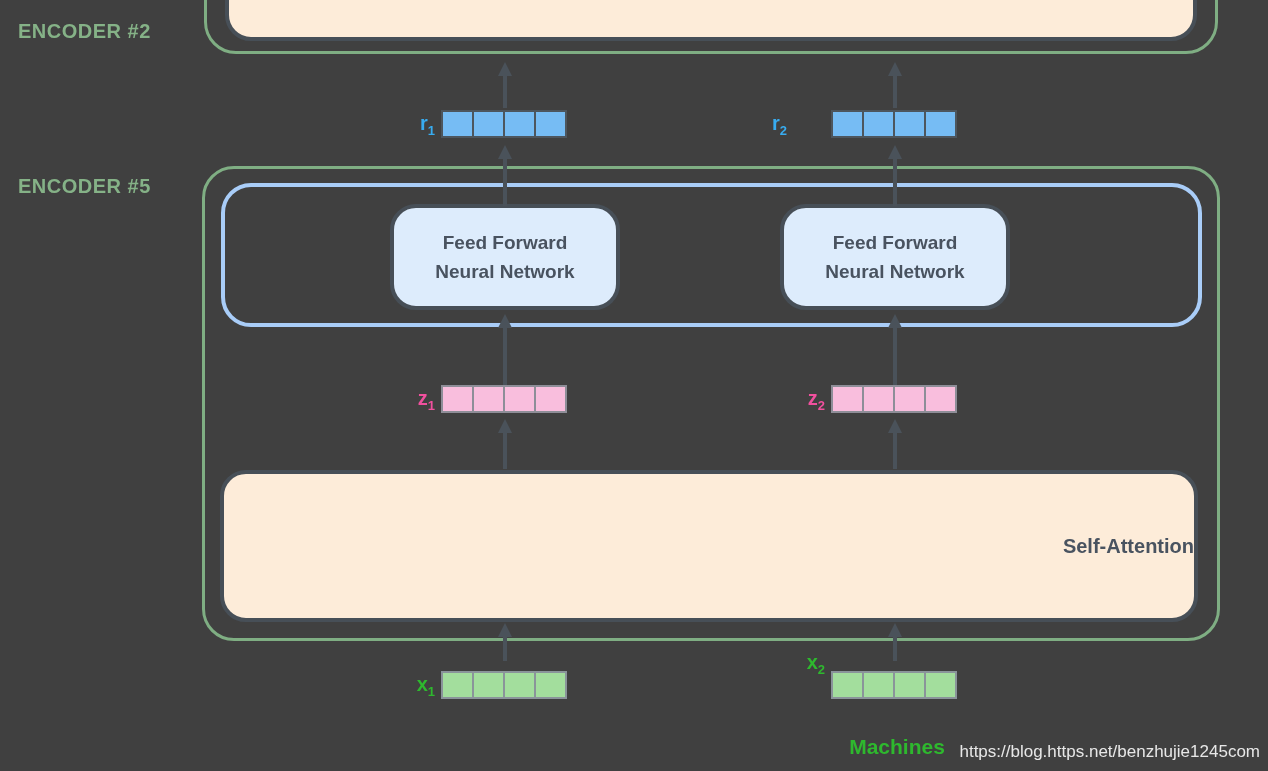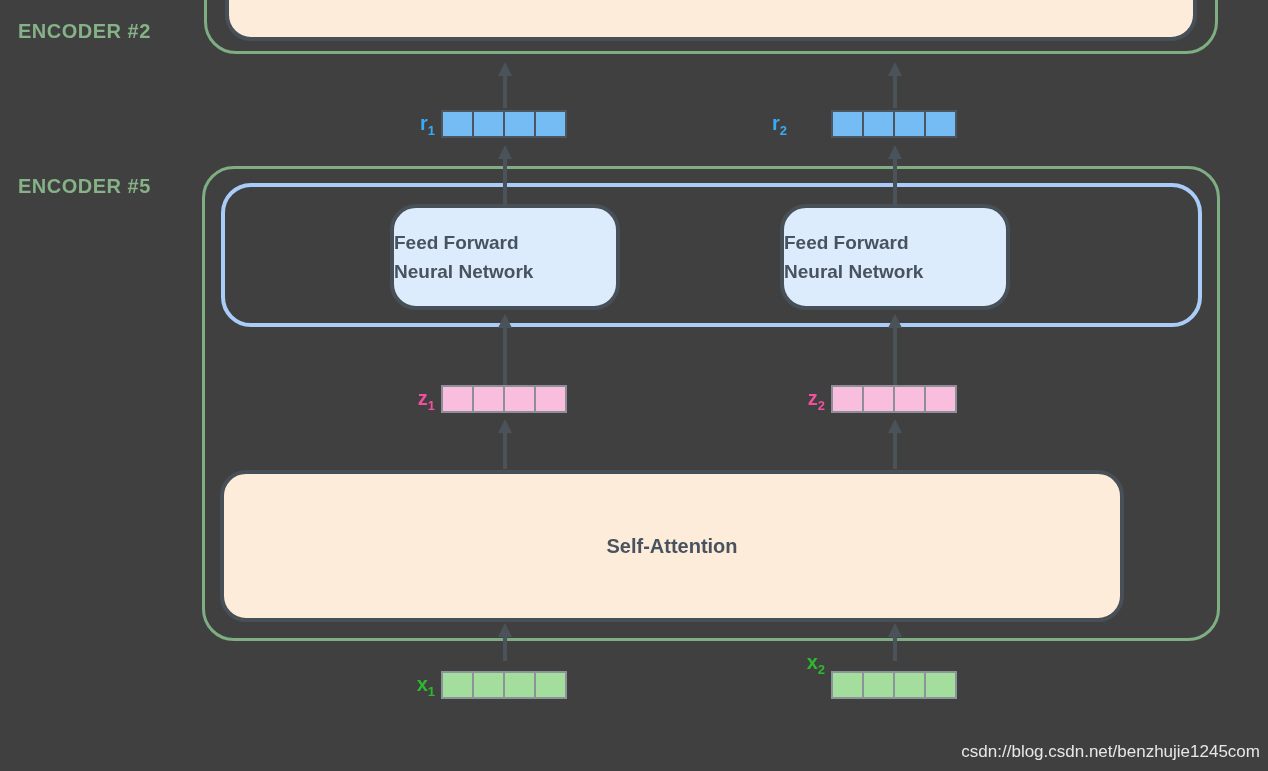--- a/index.html
+++ b/index.html
@@ -23,21 +23,21 @@
     overflow:hidden;
   }
   .abs{position:absolute;box-sizing:border-box;}
   
   .enc-green{border:3px solid var(--green-outline);border-radius:32px;background:transparent;z-index:1;}
   .enc-blue{border:4px solid var(--blue-outline);border-radius:30px;background:transparent;z-index:1;}
   .dark-box{border:4px solid var(--dark-outline);border-radius:26px;z-index:2;}
   .attn{background:var(--attn-fill);}
   .ffnn{
     background:var(--ffnn-fill);display:flex;flex-direction:column;
-    align-items:flex-start;justify-content:center;text-align:center;
+    align-items:center;justify-content:center;text-align:center;
     font-size:19px;line-height:1.55;font-weight:600;color:var(--text-dark);
   }
   .attn-label-wrap{display:flex;align-items:center;justify-content:center;
     font-size:20px;font-weight:600;color:var(--text-dark);}
   .enc-label{
     font-size:20px;font-weight:700;color:var(--green-label);letter-spacing:.5px;
     white-space:nowrap;z-index:3;
   }
   
   .arrow{display:flex;flex-direction:column;align-items:center;width:16px;z-index:5;}
@@ -148,21 +148,21 @@
 
   <div class="abs arrow" style="left:497px;top:419px;height:50px;">
       <div class="head"></div>
       <div class="shaft"></div>
     </div>
   <div class="abs arrow" style="left:887px;top:419px;height:50px;">
       <div class="head"></div>
       <div class="shaft"></div>
     </div>
 
-  <div class="abs dark-box attn attn-label-wrap" style="left:220px;top:470px;width:904px;height:152px;">
+  <div class="abs dark-box attn attn-label-wrap" style="left:220px;top:470px;width:978px;height:152px;justify-content:flex-end;">
     <span>Self-Attention</span>
   </div>
 
   <div class="abs arrow" style="left:497px;top:623px;height:38px;">
       <div class="head"></div>
       <div class="shaft"></div>
     </div>
   <div class="abs arrow" style="left:887px;top:623px;height:38px;">
       <div class="head"></div>
       <div class="shaft"></div>
@@ -176,16 +176,17 @@
       <div class="cell"></div>
     </div>
   <div class="abs vec-label lbl-x" style="left:791px;top:650px;"><span>x</span><sub>2</sub></div>
   <div class="abs vector vec-x" style="left:831px;top:671px;">
       <div class="cell"></div>
       <div class="cell"></div>
       <div class="cell"></div>
       <div class="cell"></div>
     </div>
 
+  <div class="abs word" style="left:797px;top:735px;">Machines</div>
 
-  <div class="abs watermark">csdn://blog.csdn.net/benzhujie1245com</div>
+  <div class="abs watermark">https://blog.https.net/benzhujie1245com</div>
 
 </div>
 
 </body></html>

